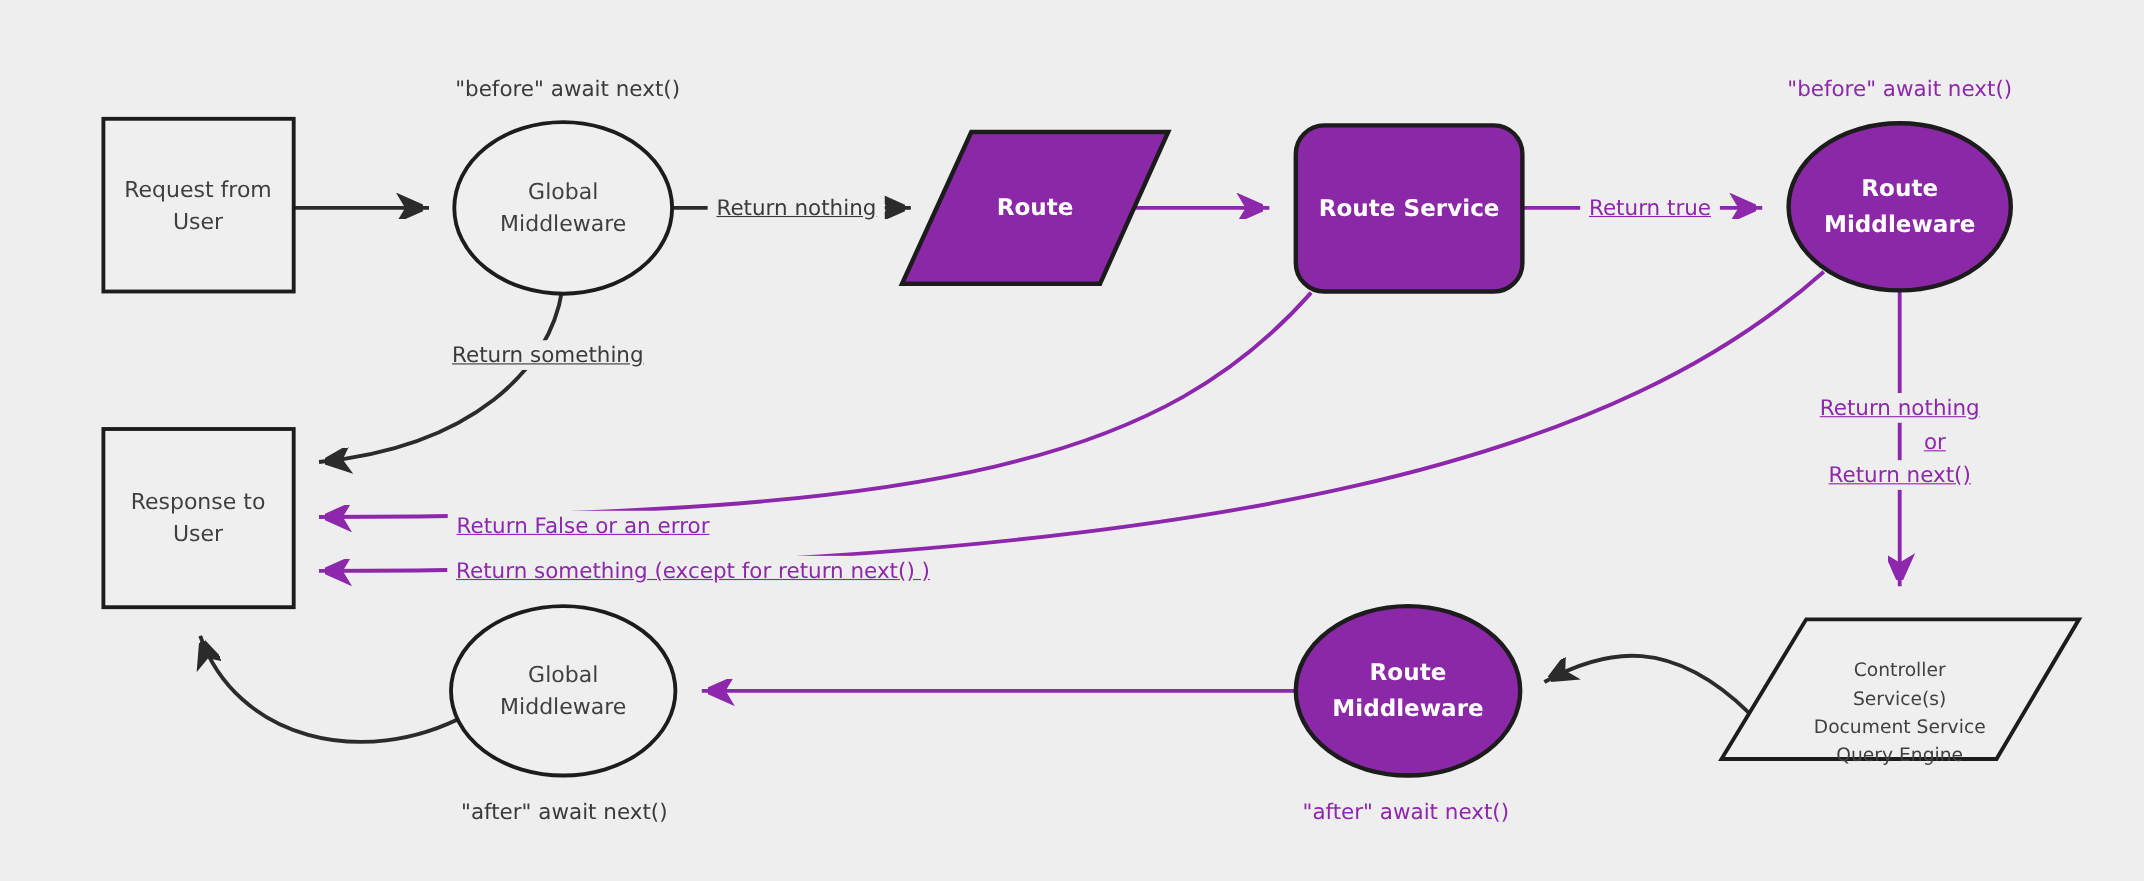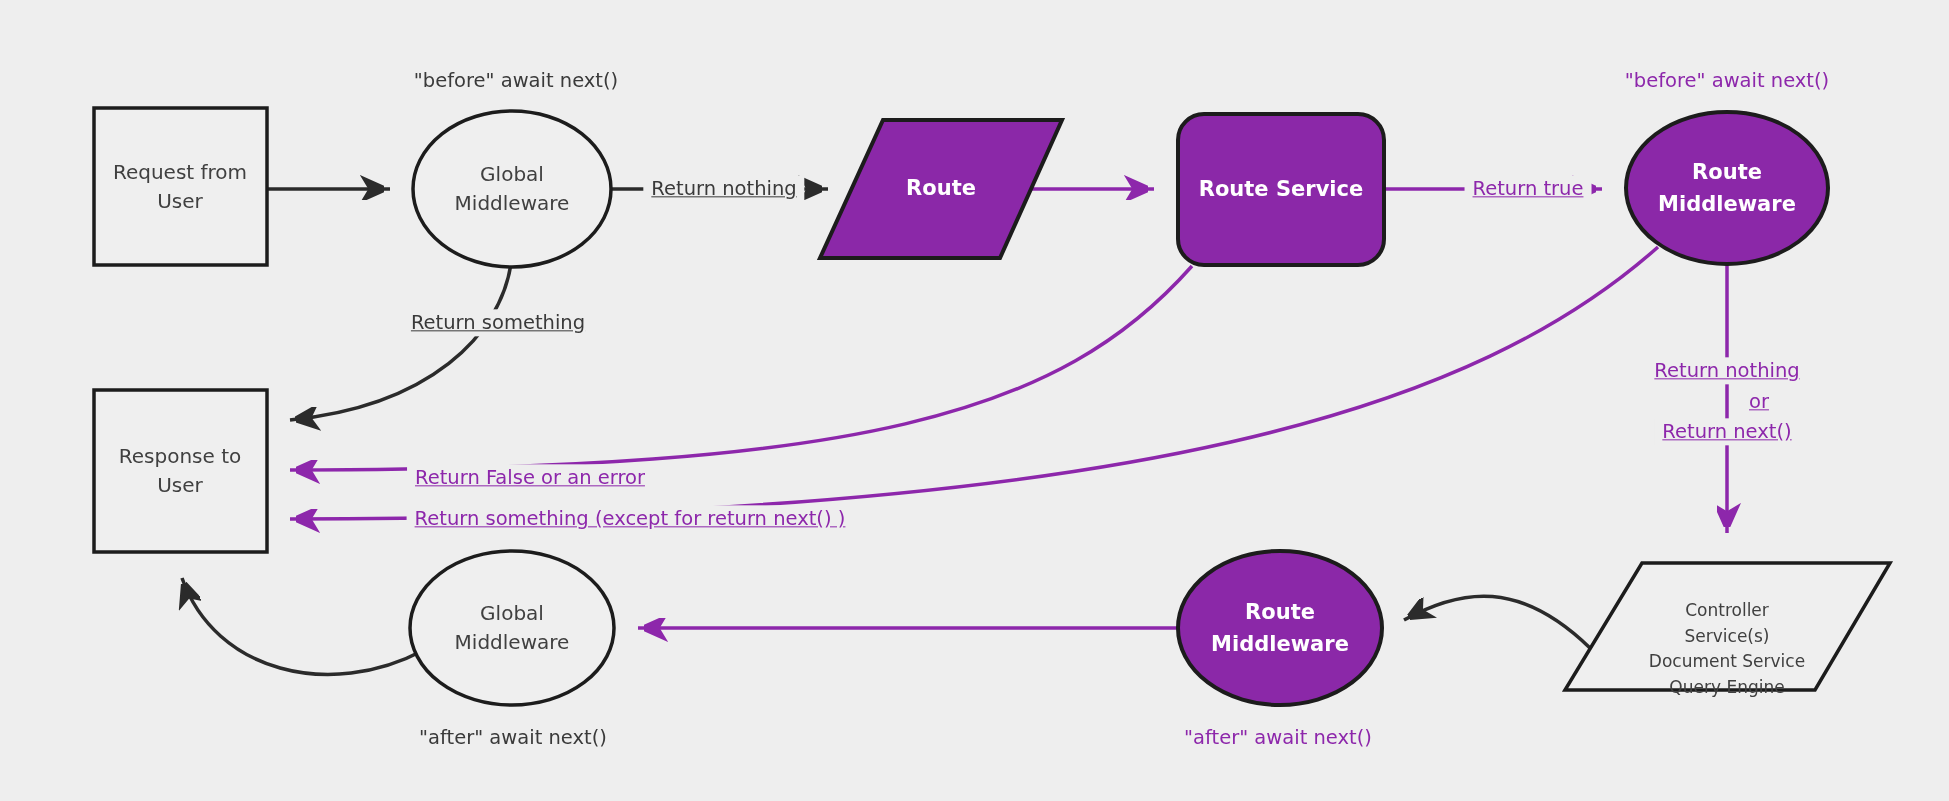--- a/index.html
+++ b/index.html
@@ -91,21 +91,21 @@
     <span>Service(s)</span>
     <span>Document Service</span>
     <span>Query Engine</span>
   </div>
   <div class="node-label white" style="left:1280px;top:628px;width:160px;">Route Middleware</div>
   <div class="node-label" style="left:512px;top:628px;width:130px;">Global Middleware</div>
   <div class="node-label" style="left:180px;top:471px;width:150px;">Response to User</div>
 
   <div class="lbl" style="left:516px;top:81px;">"before" await next()</div>
   <div class="lbl on-line" style="left:724px;top:189px;">Return nothing</div>
-  <div class="lbl on-line purple" style="left:1500px;top:189px;margin-left:28px;">Return true</div>
+  <div class="lbl on-line purple" style="left:1500px;top:189px;">Return true</div>
   <div class="lbl purple" style="left:1727px;top:81px;">"before" await next()</div>
   <div class="lbl on-line purple" style="left:1727px;top:371px;">Return nothing</div>
   <div class="lbl on-line purple" style="left:1727px;top:402px;margin-left:32px;">or</div>
   <div class="lbl on-line purple" style="left:1727px;top:432px;">Return next()</div>
   <div class="lbl on-line" style="left:498px;top:323px;">Return something</div>
   <div class="lbl on-line purple" style="left:530px;top:478px;">Return False or an error</div>
   <div class="lbl on-line purple" style="left:630px;top:519px;">Return something (except for return next() )</div>
   <div class="lbl purple" style="left:1278px;top:738px;">"after" await next()</div>
   <div class="lbl" style="left:513px;top:738px;">"after" await next()</div>
 

